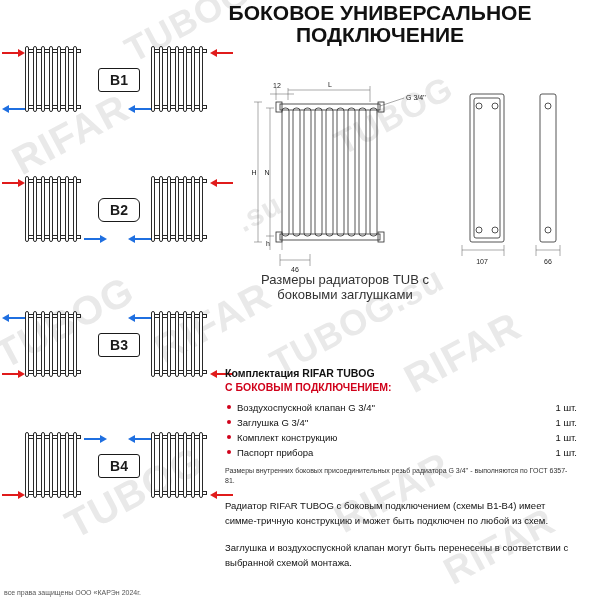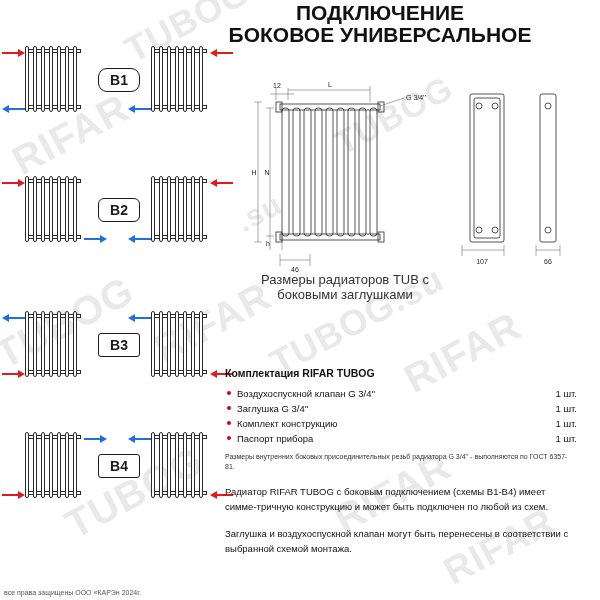--- a/index.html
+++ b/index.html
@@ -265,22 +265,22 @@
     <div class="wm" style="left:262px;top:300px; font-size:36px; transform:rotate(-28deg);">TUBOG.su</div>
     <div class="wm" style="left:400px;top:330px; font-size:40px; transform:rotate(-28deg);">RIFAR</div>
     <div class="wm" style="left:330px;top:470px; font-size:40px; transform:rotate(-28deg);">RIFAR</div>
     <div class="wm" style="left:60px; top:470px; font-size:40px; transform:rotate(-28deg);">TUBOG</div>
     <div class="wm" style="left:440px;top:525px; font-size:38px; transform:rotate(-28deg);">RIFAR</div>
     <div class="wm" style="left:330px;top:96px; font-size:34px; transform:rotate(-28deg);">TUBOG</div>
   </div>
 
   <div class="header">
     <div class="header-title">
+      <div>БОКОВОЕ УНИВЕРСАЛЬНОЕ</div>
       <div>ПОДКЛЮЧЕНИЕ</div>
-      <div>БОКОВОЕ УНИВЕРСАЛЬНОЕ</div>
     </div>
   </div>
 
   <div class="schemes">
 
     <div class="scheme-row" style="top:0px;">
 
       <div class="rad" style="left:24px; top:10px;">
         <div class="body">
           <div class="cap top"></div>
@@ -296,21 +296,21 @@
       </div>
       <div class="arrow red" style="left:2px; top:18px;">
         <div class="shaft"></div>
           <div class="head"></div>
       </div>
       <div class="arrow blue left" style="left:2px; top:74px;">
         <div class="head"></div>
           <div class="shaft"></div>
       </div>
 
-      <div class="scheme-label" style="top:38px;border-radius:9px;">B1</div>
+      <div class="scheme-label" style="top:38px;">B1</div>
 
       <div class="rad" style="left:150px; top:10px;">
         <div class="body">
           <div class="cap top"></div>
           <div class="cap bot"></div>
           <div class="col" style="left:1px;"></div>
           <div class="col" style="left:9px;"></div>
           <div class="col" style="left:17px;"></div>
           <div class="col" style="left:25px;"></div>
           <div class="col" style="left:33px;"></div>
@@ -547,20 +547,21 @@
         <path class="ln-thin" d="M84 162 L108 162"></path>
         <path class="ln-thin" d="M84 157 L84 168 M108 157 L108 168"></path>
         <text class="tx" x="96" y="176" text-anchor="middle">66</text>
       </g>
     </svg>
   </div>
 
   <div class="textblock">
     <div class="tb-title">
       <div>Комплектация RIFAR TUBOG</div>
+      <div class="red">С БОКОВЫМ ПОДКЛЮЧЕНИЕМ:</div>
     </div>
 
     <ul class="kit-list">
       <li class="kit-item">
         <span class="bullet"></span>
         <span>Воздухоспускной клапан G 3/4''</span>
         <span class="qty">1 шт.</span>
       </li>
       <li class="kit-item">
         <span class="bullet"></span>

